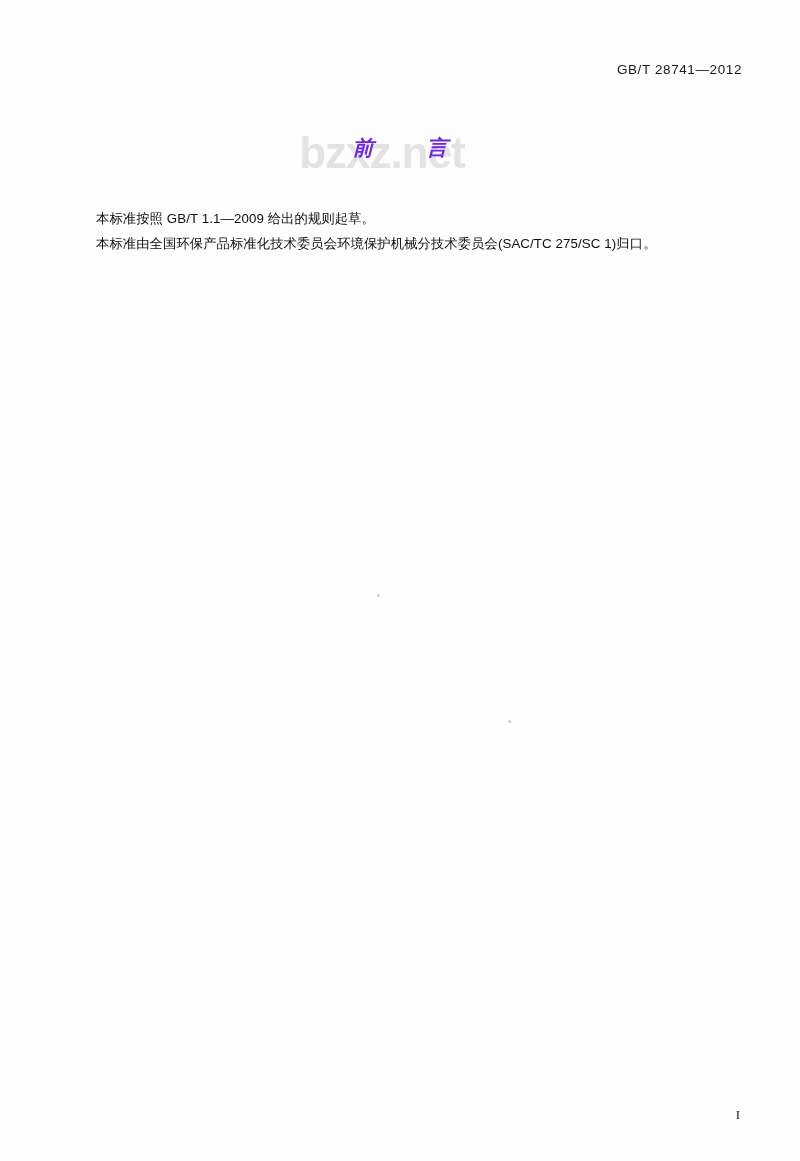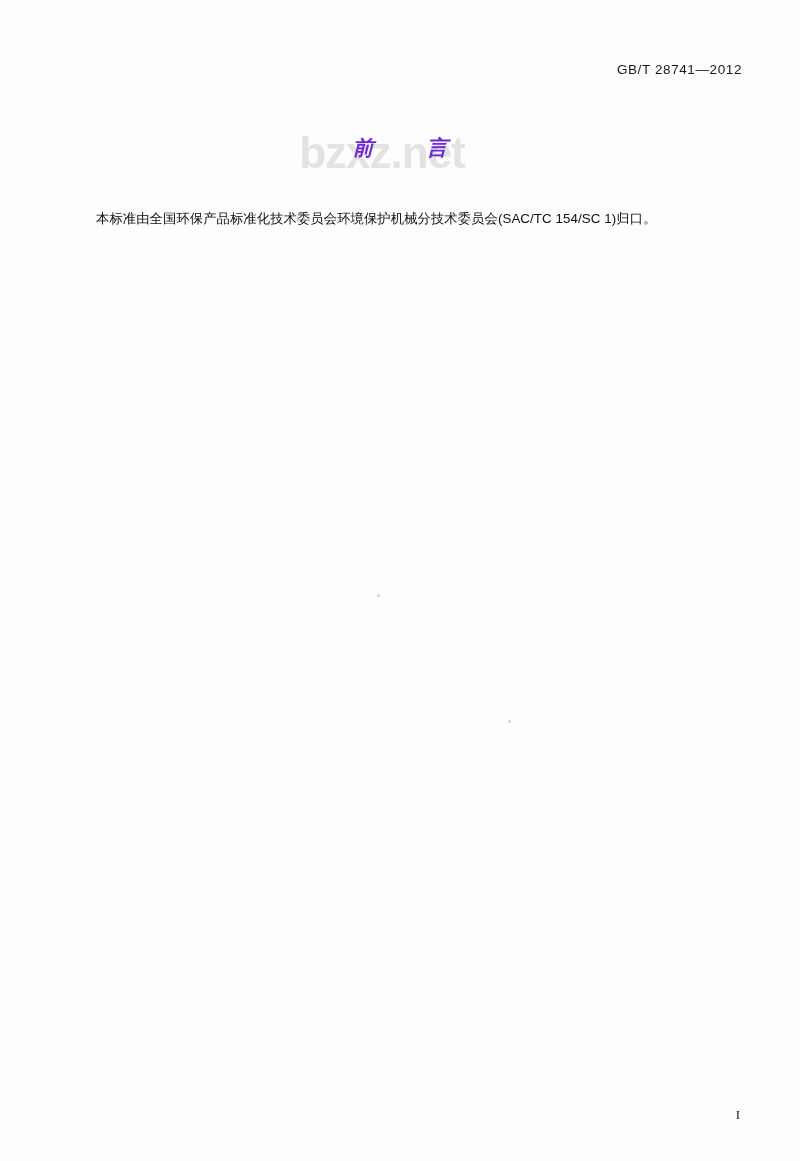--- a/index.html
+++ b/index.html
@@ -112,20 +112,21 @@
 <div class="page">
   <div class="scan-tint"></div>
 
   <div class="doc-header">GB/T 28741—2012</div>
 
   <div class="watermark">bzxz.net</div>
 
   <div class="doc-title">前　言</div>
 
   <div class="body-block">
-    <p class="para indent">本标准由全国环保产品标准化技术委员会环境保护机械分技术委员会(SAC/TC 154/SC 1)归口。</p>
+    <p class="para indent">本标准按照 GB/T 1.1—2009 给出的规则起草。</p>
+    <p class="para indent">本标准由全国环保产品标准化技术委员会环境保护机械分技术委员会(SAC/TC 275/SC 1)归口。</p>
   </div>
 
   <div class="speck" style="left:377px; top:594px; width:3px; height:3px;"></div>
   <div class="speck" style="left:508px; top:720px; width:3px; height:3px;"></div>
 
   <div class="page-number">I</div>
 </div>
 
 </body></html>

